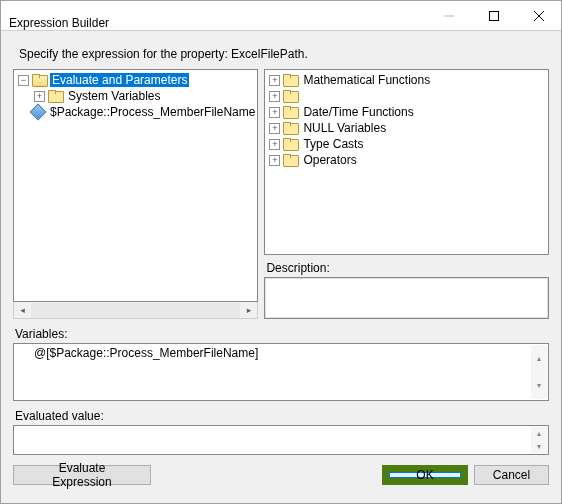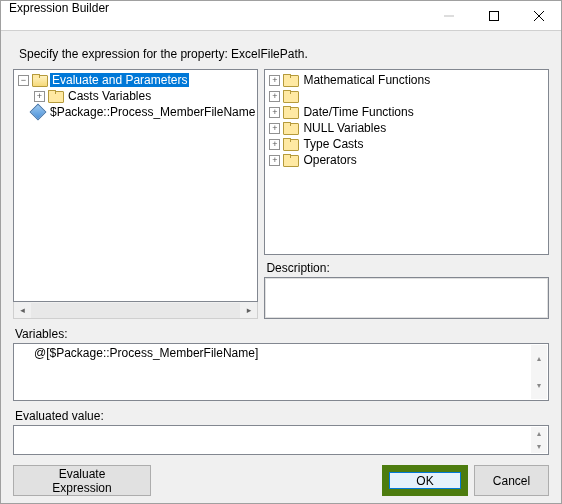--- a/index.html
+++ b/index.html
@@ -16,21 +16,21 @@
     background: #f0f0f0;
     border: 1px solid #a0a0a0;
     display: flex;
     flex-direction: column;
     position: relative;
   }
   .titlebar {
     height: 30px;
     background: #fff;
     display: flex;
-    align-items: flex-start;
+    align-items: flex-end;
     border-bottom: 1px solid #d0d0d0;
   }
   .titlebar-title {
     flex: 1;
     padding-left: 8px;
     font-size: 12px;
   }
   .titlebar-btn {
     width: 45px;
     height: 29px;
@@ -123,21 +123,21 @@
     flex:1; display:flex;align-items:center;justify-content:center;
     color:#888;font-size:8px;
     background:#f5f5f5;
   }
   .footer {
     display: flex;
     align-items: center;
     margin-top: 10px;
   }
   .btn {
-    height: 31px;
+    height: 20px;
     border: 1px solid #adadad;
     background: #e1e1e1;
     padding: 0 28px;
     font-family: inherit;
     font-size: 12px;
     display:flex;align-items:center;justify-content:center;
     cursor: default;
   }
   .btn-ok {
     width: 86px;
@@ -226,21 +226,21 @@
       <div class="tree-panel">
         <div class="tree">
           <div class="trow">
             <span class="exp">−</span>
             <span class="folder open"></span>
             <span class="tlabel sel">Evaluate and Parameters</span>
           </div>
           <div class="trow indent1">
             <span class="exp">+</span>
             <span class="folder"></span>
-            <span class="tlabel">Casts Variables</span>
+            <span class="tlabel">System Variables</span>
           </div>
           <div class="trow indent2">
             <span class="exp-sp"></span>
             <span class="var-icon"></span>
             <span class="tlabel">$Package::Process_MemberFileName</span>
           </div>
         </div>
         <div class="scrollbar-h">
           <div class="sb-btn">◂</div>
           <div class="sb-track"></div>

